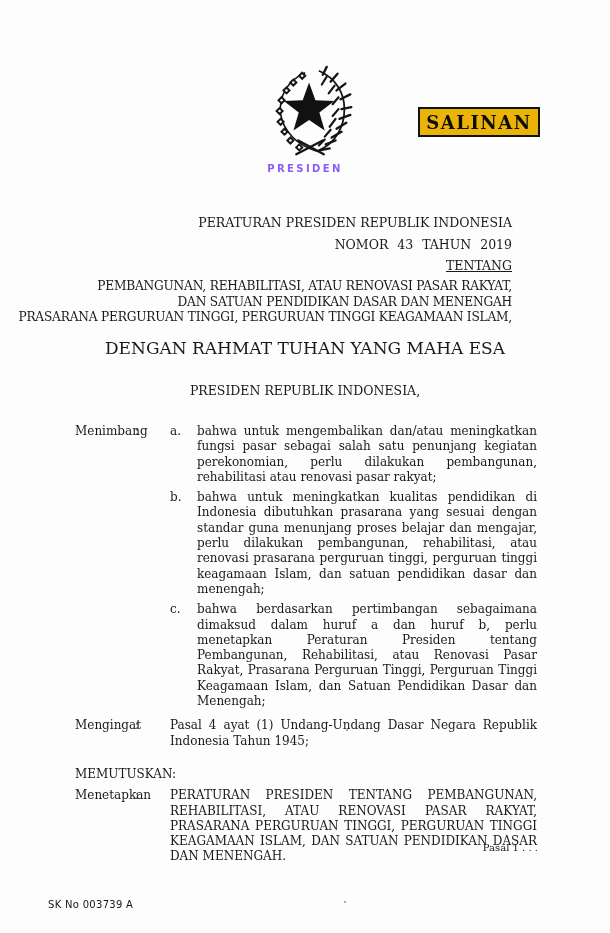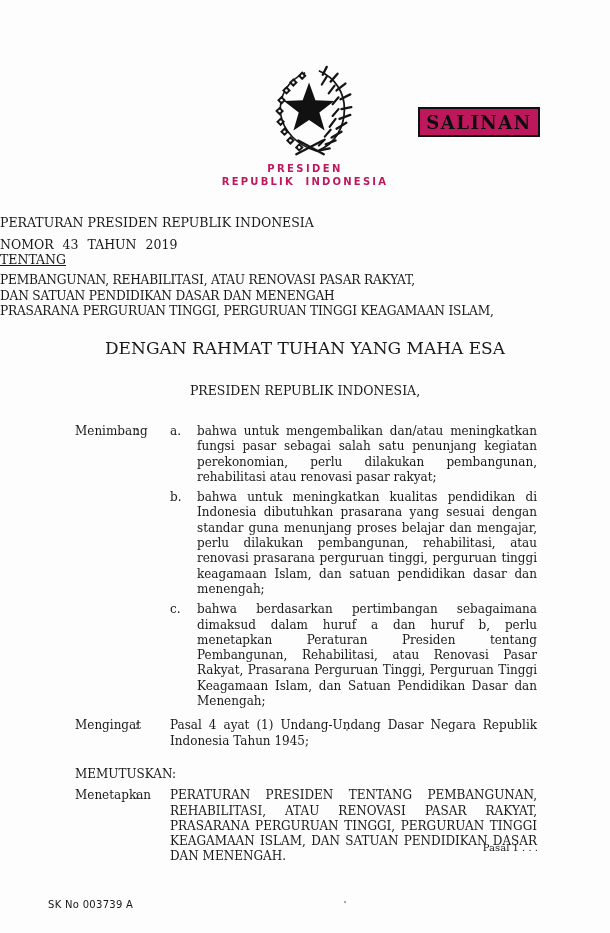--- a/index.html
+++ b/index.html
@@ -7,32 +7,32 @@
   .page {
     position:relative; width:610px; height:933px;
     background:#fdfdfd; color:#191919;
     font-family:"DejaVu Serif", serif;
     overflow:hidden;
   }
   .emblem { position:absolute; top:64px; left:258px; width:108px; height:100px; }
   .stamp-box {
     position:absolute; top:107px; left:418px; width:122px; height:30px;
     border:2.5px solid #101010; display:flex; align-items:center; justify-content:center;
-    background:#be185d;
+    background:#eab308;
   }
   .stamp-text { font-weight:bold; font-size:18px; letter-spacing:1.5px; color:#0d0d0d; }
   .letterhead {
     position:absolute; top:163px; left:0; width:610px; text-align:center;
-    font-family:"DejaVu Sans", sans-serif; font-weight:700; color:#be185d;
+    font-family:"DejaVu Sans", sans-serif; font-weight:700; color:#8b5cf6;
   }
   .lh1 { font-size:10px; letter-spacing:2.4px; }
   .lh2 { font-size:10px; letter-spacing:2.2px; word-spacing:5px; margin-top:2px; }
-  .title-block { position:absolute; top:215px; left:0; width:512px; text-align:left; font-size:12.5px; }
+  .title-block { position:absolute; top:215px; left:0; width:512px; text-align:right; font-size:12.5px; }
   .t1 { margin-bottom:7px; white-space:nowrap; }
-  .t2 { word-spacing:5px; }
+  .t2 { margin-bottom:6px; word-spacing:5px; }
   .t3 { margin-bottom:6px;text-decoration:underline; }
   .subject { font-size:12.2px; letter-spacing:-0.2px; line-height:15.5px; white-space:nowrap; }
   .grace { position:absolute; top:338px; left:0; width:610px; text-align:center; font-size:17px; }
   .authority { position:absolute; top:383px; left:0; width:610px; text-align:center; font-size:12.5px; }
   .body-block { position:absolute; top:424px; left:75px; width:462px; font-size:12px; line-height:15.3px; }
   .row { display:flex; align-items:flex-start; }
   .lab { width:60px; flex:none; }
   .col { width:35px; flex:none; }
   .content { flex:1; min-width:0; }
   .item { display:flex; margin-bottom:5px; }
@@ -92,21 +92,20 @@
       <polygon points="52,18 58.5,36.1 77.7,36.7 62.5,48.4 67.9,66.8 52,56 36.1,66.8 41.5,48.4 26.3,36.7 45.5,36.1" fill="#111111"></polygon>
     </svg>
   </div>
 
   <div class="stamp-box">
     <span class="stamp-text">SALINAN</span>
   </div>
 
   <div class="letterhead">
     <div class="lh1">PRESIDEN</div>
-    <div class="lh2">REPUBLIK INDONESIA</div>
   </div>
 
   <div class="title-block">
     <div class="t1">PERATURAN PRESIDEN REPUBLIK INDONESIA</div>
     <div class="t2">NOMOR 43 TAHUN 2019</div>
     <div class="t3">TENTANG</div>
     <div class="subject">PEMBANGUNAN, REHABILITASI, ATAU RENOVASI PASAR RAKYAT,</div>
     <div class="subject">DAN SATUAN PENDIDIKAN DASAR DAN MENENGAH</div>
     <div class="subject">PRASARANA PERGURUAN TINGGI, PERGURUAN TINGGI KEAGAMAAN ISLAM,</div>
   </div>

